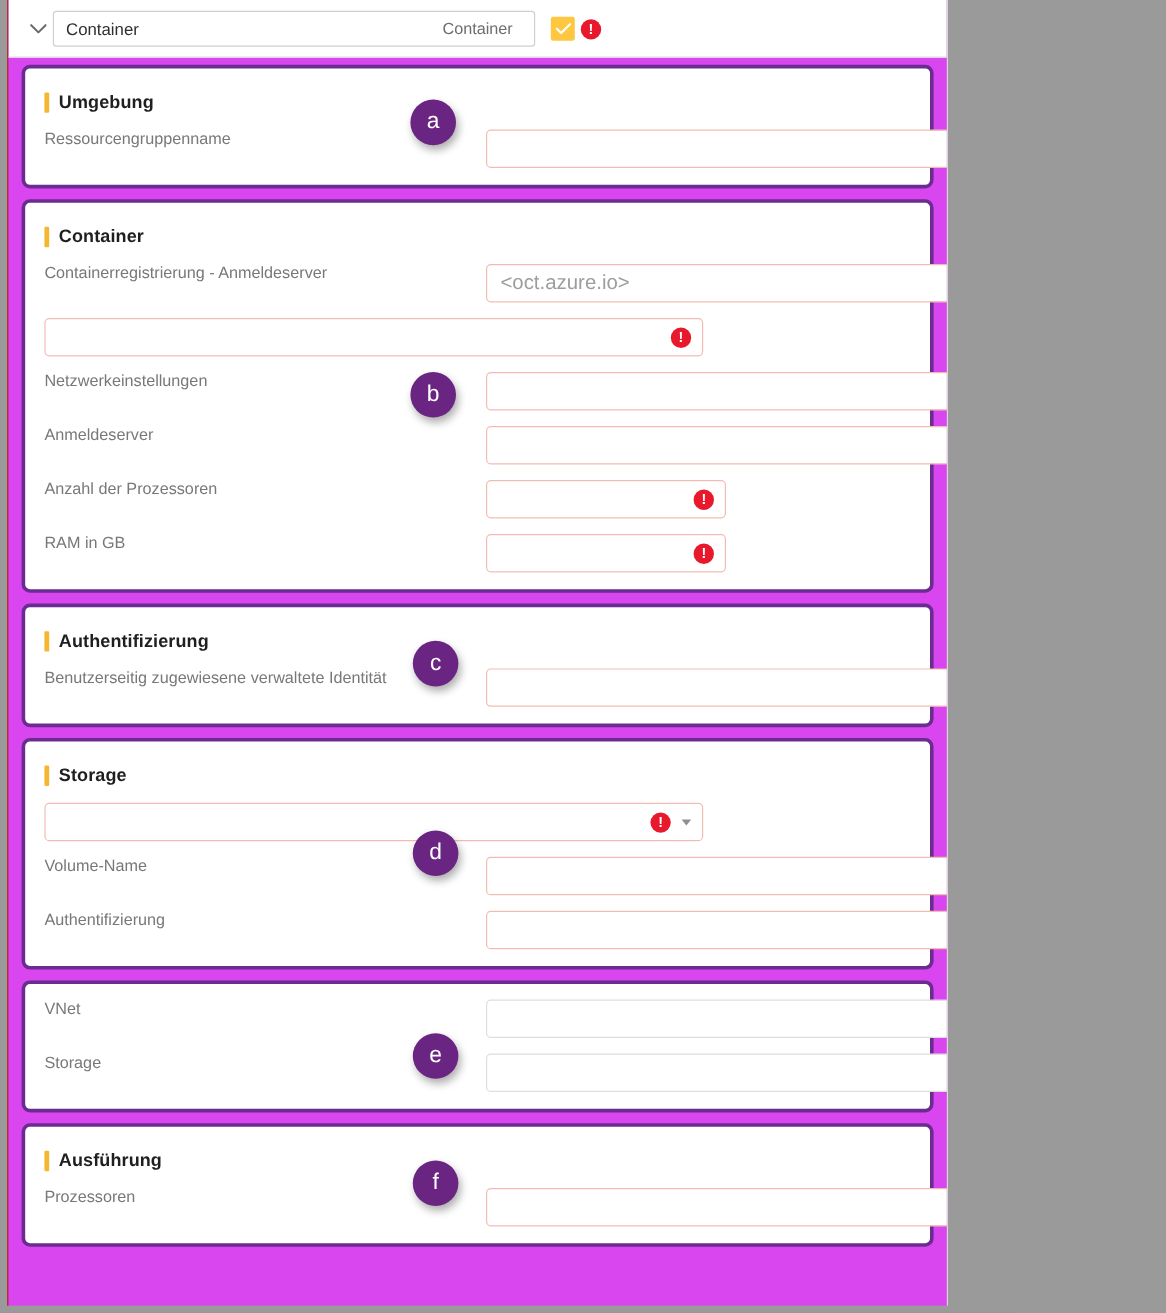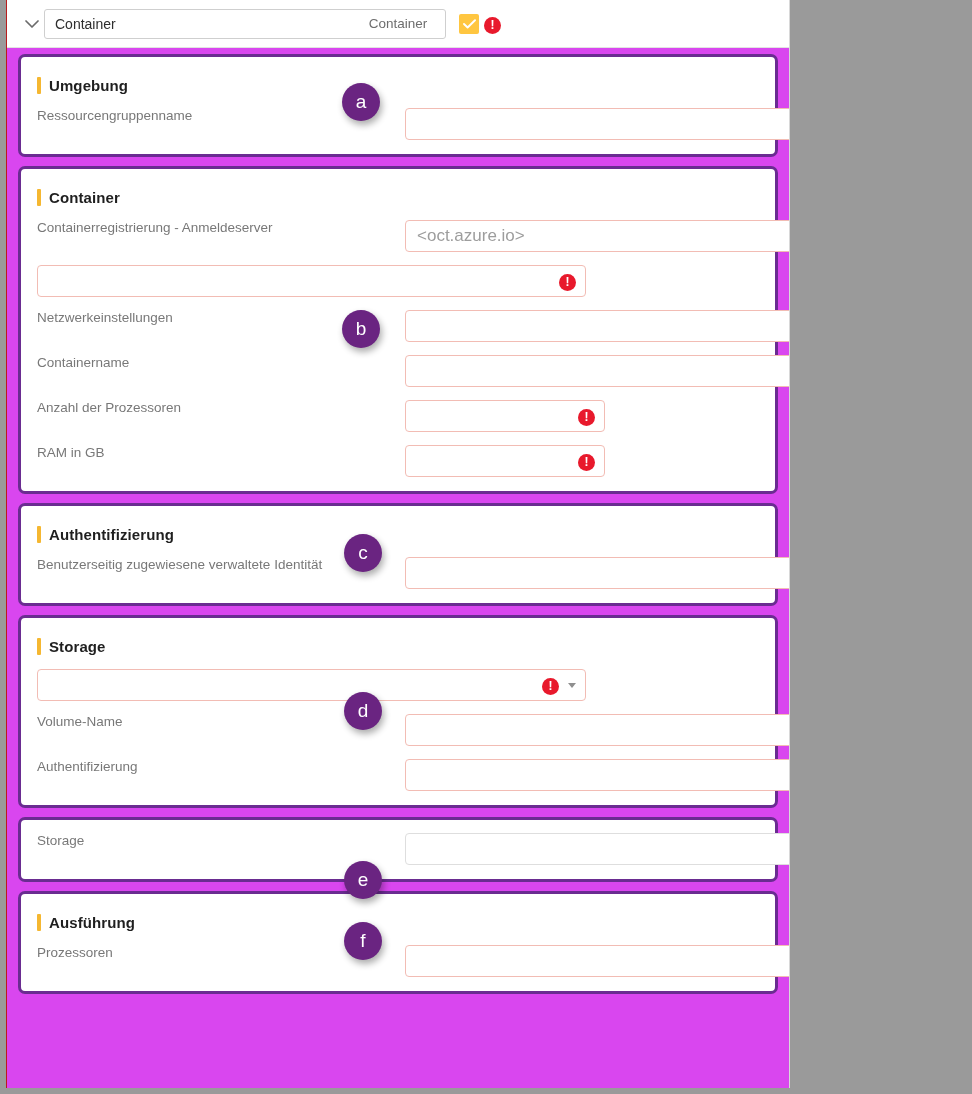--- a/index.html
+++ b/index.html
@@ -277,21 +277,21 @@
           <div class="field wide"><input type="text" placeholder="&lt;oct.azure.io&gt;" value="" style=""><span class="ferr"><span class="err-dot">!</span></span></div>
         </div>
         <div class="row">
           <div class="field wide"><input type="text" placeholder="" value="" style=""><span class="ferr"><span class="err-dot">!</span></span></div>
         </div>
         <div class="row">
           <div class="lbl">Netzwerkeinstellungen</div>
           <div class="field wide"><input type="text" placeholder="" value="" style=""><span class="ferr"><span class="err-dot">!</span></span></div>
         </div>
         <div class="row">
-          <div class="lbl">Containername</div>
+          <div class="lbl">Anmeldeserver</div>
           <div class="field wide"><input type="text" placeholder="" value="" style=""><span class="ferr"><span class="err-dot">!</span></span></div>
         </div>
         <div class="row">
           <div class="lbl">Anzahl der Prozessoren</div>
           <div class="field short"><input type="text" placeholder="" value="" style=""><span class="ferr"><span class="err-dot">!</span></span></div>
         </div>
         <div class="row">
           <div class="lbl">RAM in GB</div>
           <div class="field short"><input type="text" placeholder="" value="" style=""><span class="ferr"><span class="err-dot">!</span></span></div>
         </div>
@@ -321,20 +321,24 @@
           <div class="field wide"><input type="text" placeholder="" value="" style=""><span class="ferr"><span class="err-dot">!</span></span></div>
         </div>
         <div class="row">
           <div class="lbl">Authentifizierung</div>
           <div class="field wide"><input type="text" placeholder="" value="" style=""><span class="ferr"><span class="err-dot">!</span></span></div>
         </div>
         <div class="badge" style="left: 323px; top: 74px;">d</div>
       </div>
       <div class="section">
         <div class="row">
+          <div class="lbl">VNet</div>
+          <div class="field wide neutral"><input type="text" placeholder="" value="" style=""></div>
+        </div>
+        <div class="row">
           <div class="lbl">Storage</div>
           <div class="field wide neutral"><input type="text" placeholder="" value="" style=""></div>
         </div>
         <div class="badge" style="left: 323px; top: 41px;">e</div>
       </div>
       <div class="section">
         <div class="sec-title">
           <span class="sec-bar"></span>
           <span class="txt">Ausführung</span>
         </div>

